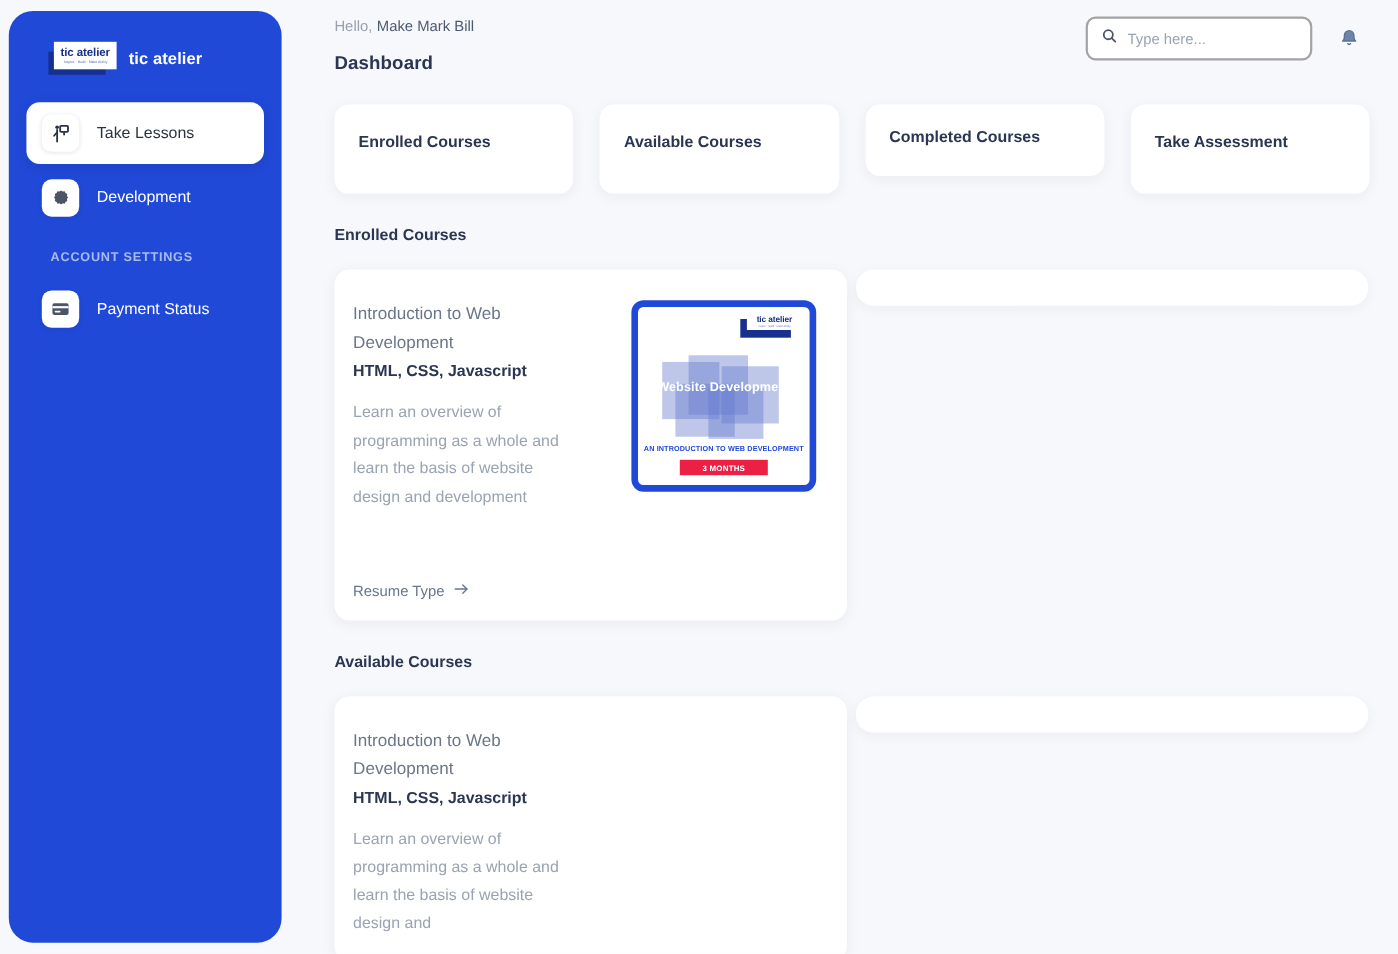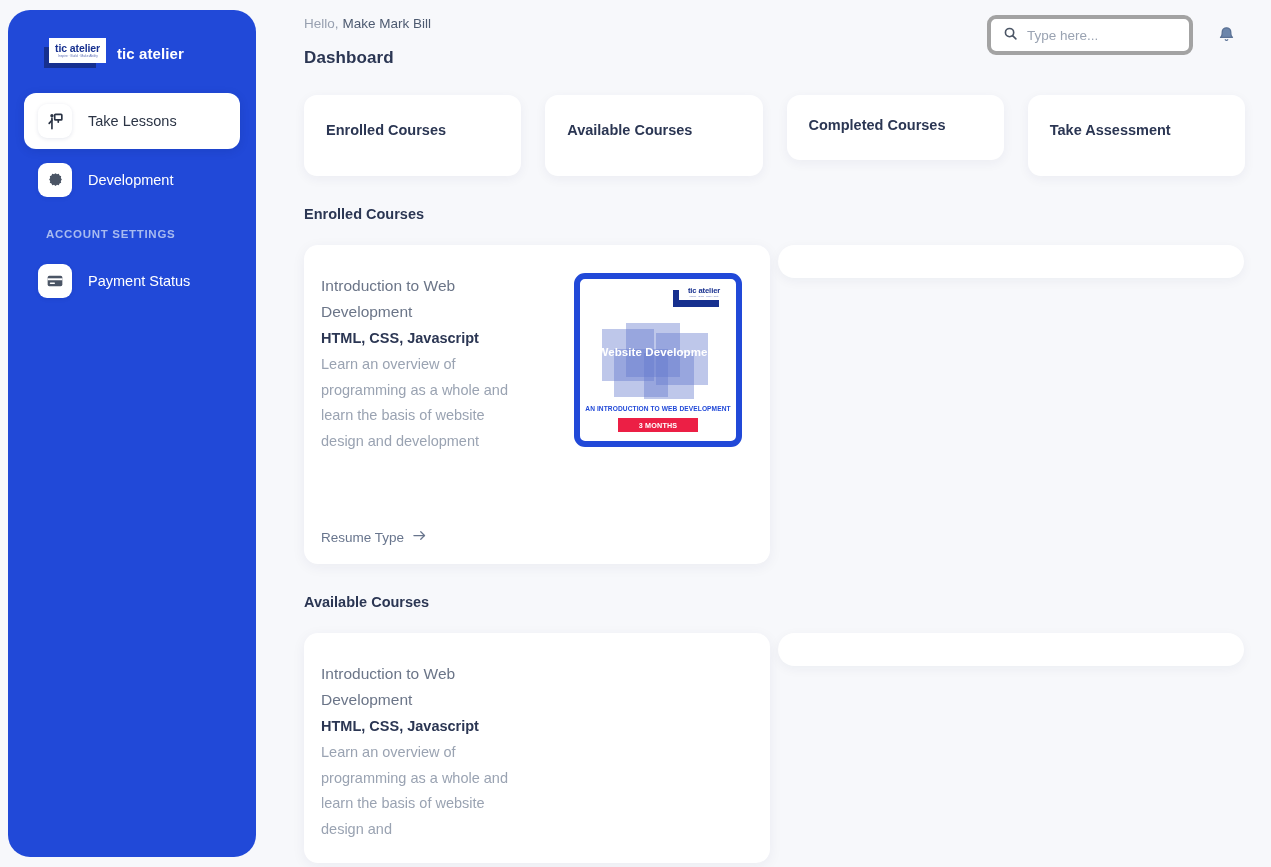--- a/index.html
+++ b/index.html
@@ -163,21 +163,21 @@
     letter-spacing: 0.1px;
   }
 
   .search-wrap {
     position: absolute;
     right: 52px;
     top: 15px;
     width: 206px;
     height: 40px;
     background: #ffffff;
-    border: 4px solid #a3a3a3;
+    border: 2px solid #a3a3a3;
     border-radius: 9px;
     display: flex;
     align-items: center;
     padding: 0 12px;
     gap: 9px;
     justify-content: flex-end;
   }
   .search-input {
     border: none;
     outline: none;
@@ -268,21 +268,21 @@
     font-size: 14.5px;
     font-weight: bold;
     color: #2b3653;
     line-height: 1.7;
     margin-top: 1px;
   }
   .course-desc {
     font-size: 14.5px;
     color: #9aa3b2;
     line-height: 1.78;
-    margin-top: 1px;
+    margin-top: 12px;
   }
   .resume-link {
     position: absolute;
     left: 17px;
     bottom: 19px;
     display: flex;
     align-items: center;
     gap: 8px;
     font-size: 13.5px;
     color: #68758d;

